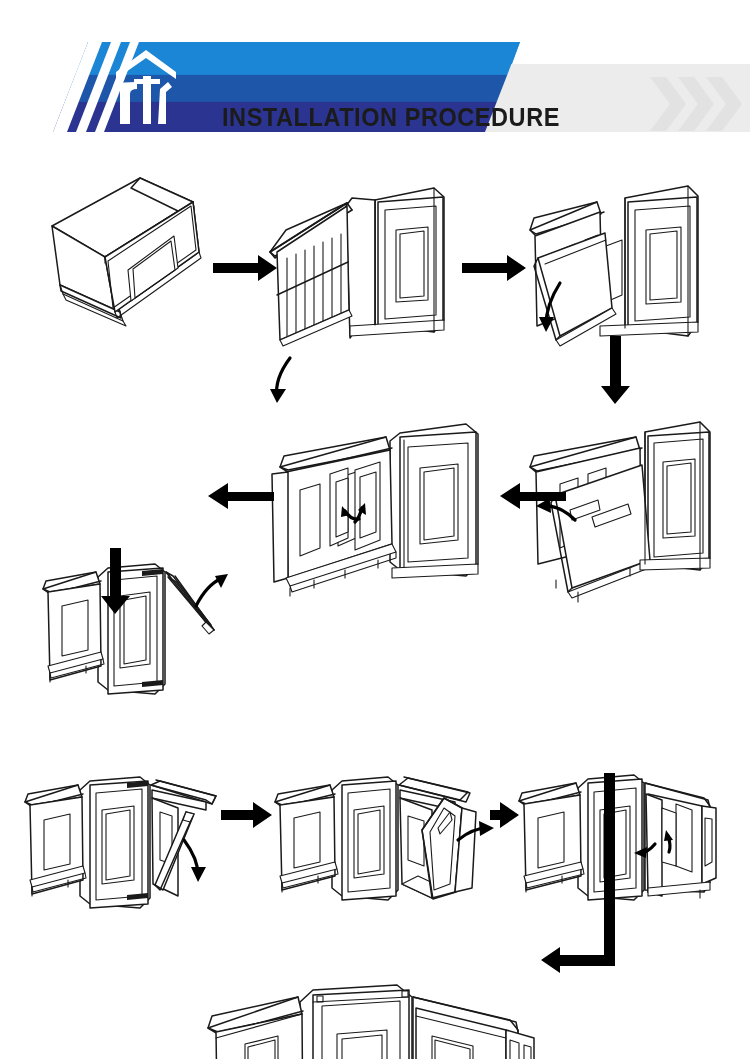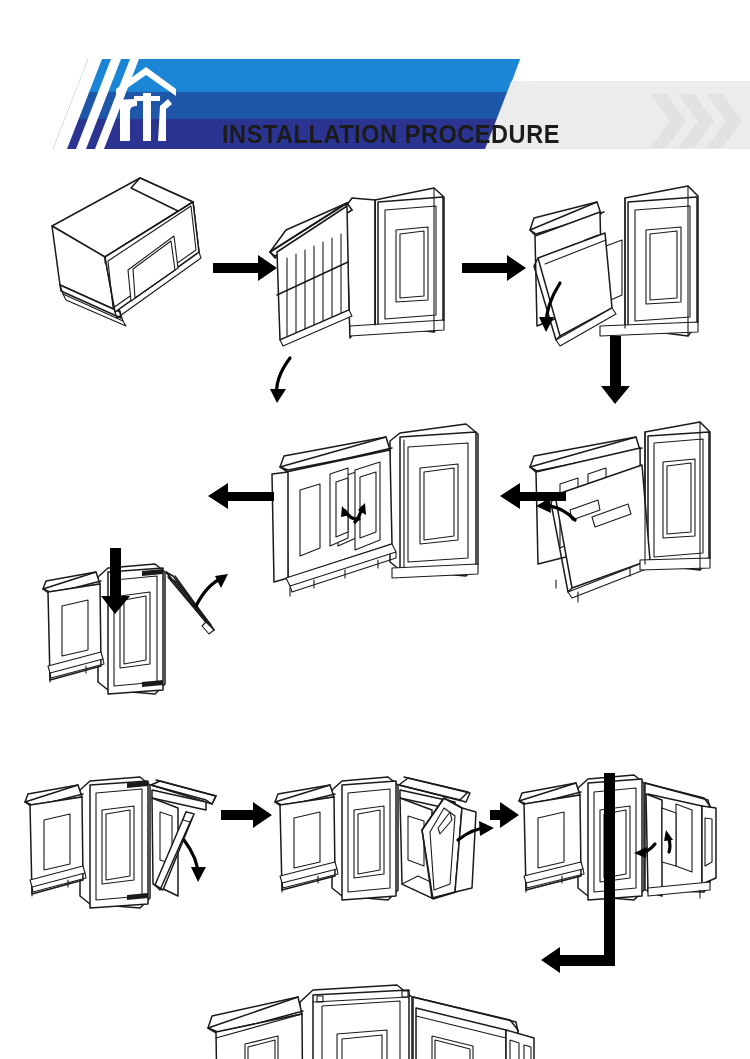--- a/index.html
+++ b/index.html
@@ -4,21 +4,21 @@
 <style>
   html,body{margin:0;padding:0;background:#ffffff;}
   body{
     width:750px;height:1059px;position:relative;overflow:hidden;
     font-family:"Liberation Sans","DejaVu Sans",sans-serif;
     background:#ffffff;
   }
 
   
   #header{
-    position:absolute;left:0;top:49px;width:747px;height:100px;text-align:right;
+    position:absolute;left:0;top:32px;width:747px;height:100px;text-align:right;
   }
   #header svg{display:block;}
   #header-title{
     position:absolute;left:222px;top:71px;
     font-size:25px;font-weight:bold;letter-spacing:0.6px;
     color:#1b1b1b;
     font-family:"Liberation Sans","DejaVu Sans",sans-serif;
     transform:scaleX(0.94);transform-origin:left center;
     white-space:nowrap;
   }

